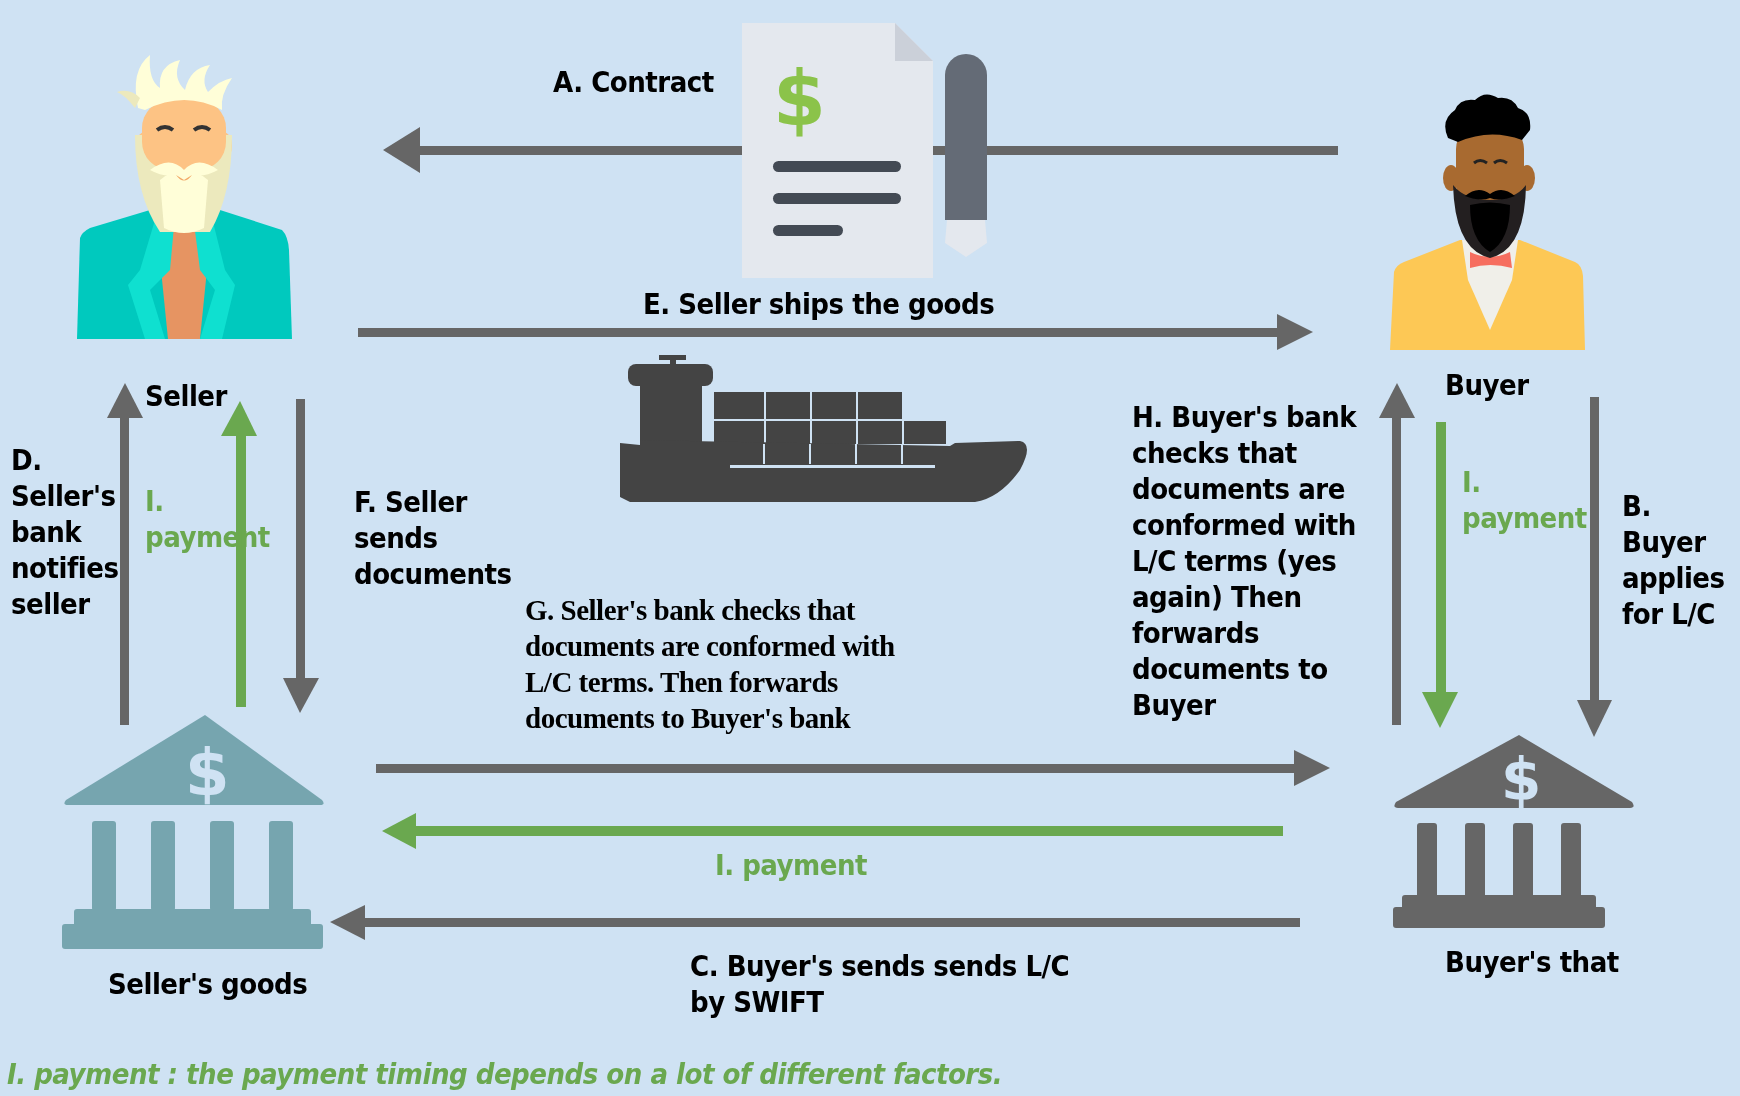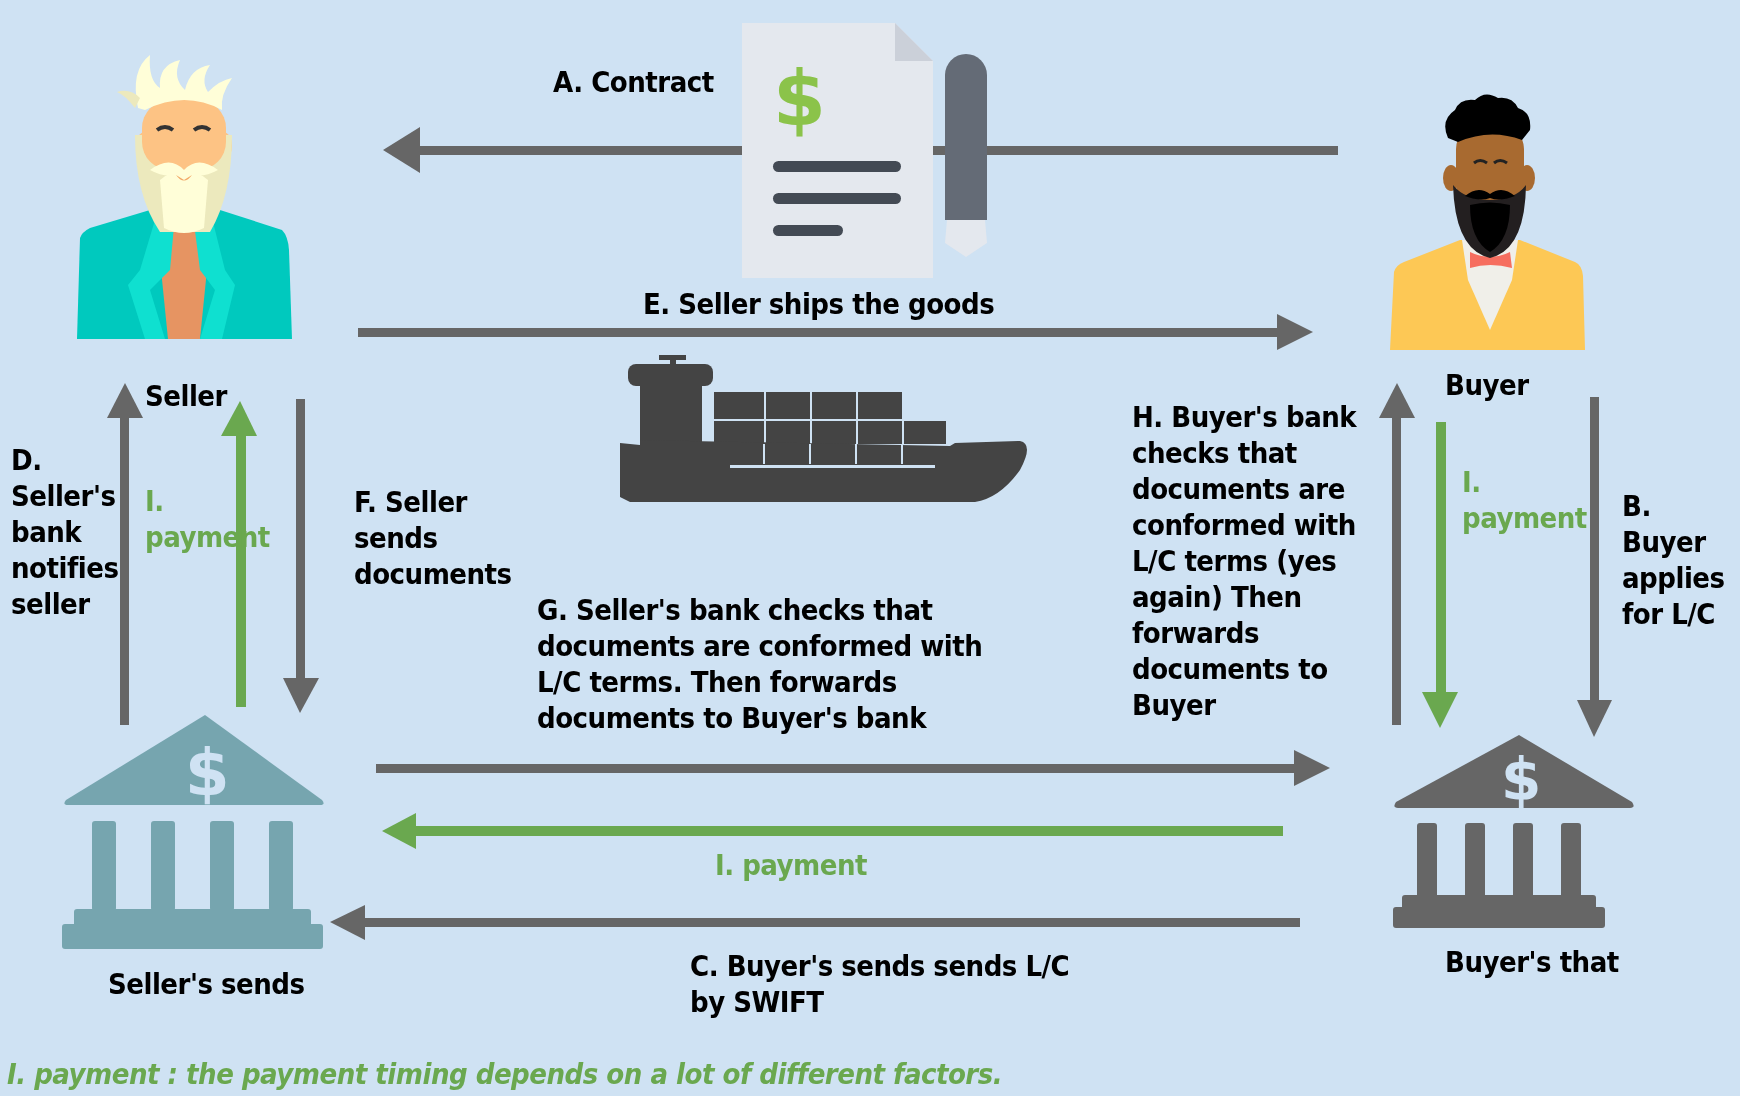--- a/index.html
+++ b/index.html
@@ -178,21 +178,21 @@
 Seller's
 bank
 notifies
 seller</p>
 <p class="lbl big green" style="left:145px; top:483px;">I.
 payment</p>
 <p class="lbl big" style="left:337px; top:484px;margin-left:17px;">F. Seller
 sends
 documents</p>
 
-<p class="lbl big" style="left:537px; top:592px;">G. Seller's bank checks that
+<p class="lbl big" style="left:525px; top:592px;font-family:Liberation Serif, serif;">G. Seller's bank checks that
 documents are conformed with
 L/C terms. Then forwards
 documents to Buyer's bank</p>
 
 <p class="lbl big" style="left:1132px; top:384px;margin-top:15px;">H. Buyer's bank
 checks that
 documents are
 conformed with
 L/C terms (yes
 again) Then
@@ -203,16 +203,16 @@
 payment</p>
 <p class="lbl big" style="left:1622px; top:488px;">B.
 Buyer
 applies
 for L/C</p>
 
 <p class="lbl big green" style="left:715px; top:847px;">I. payment</p>
 <p class="lbl big" style="left:690px; top:948px;">C. Buyer's sends sends L/C
 by SWIFT</p>
 
-<p class="lbl big" style="left:108px; top:966px;">Seller's sends</p>
+<p class="lbl big" style="left:108px; top:966px;">Seller's goods</p>
 <p class="lbl big" style="left:1445px; top:944px;">Buyer's that</p>
 
 <p class="lbl big green" style="left:7px; top:1056px;font-style:italic;">I. payment : the payment timing depends on a lot of different factors.</p>
 
 </body></html>

